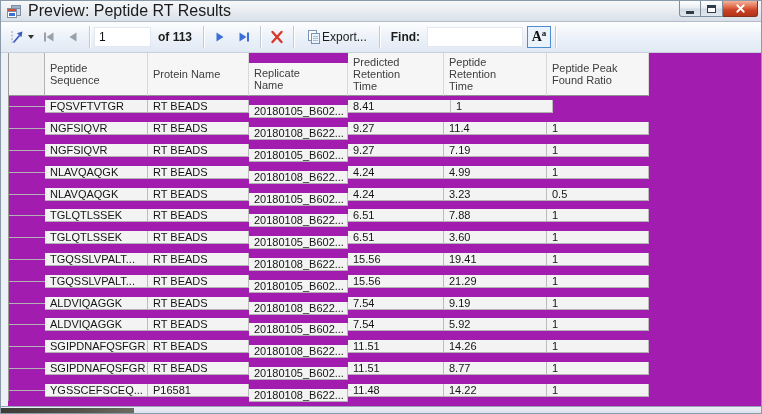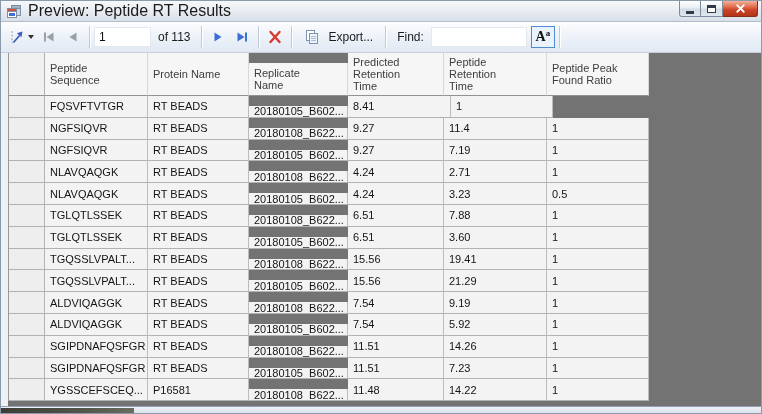--- a/index.html
+++ b/index.html
@@ -34,34 +34,34 @@
             background:transparent; border:1px solid transparent; cursor:default; }
   .tb-btn.nav { width:24px; }
   .tb-sep { width:1px; height:22px; background:#c2cad5; box-shadow:1px 0 0 #ffffff; margin:0 4px; }
   .pointer-btn { width:32px; }
   .caret { width:0; height:0; border-left:3.5px solid transparent; border-right:3.5px solid transparent;
            border-top:4px solid #333; margin-left:3px; }
   .ts-input { height:20px; border:1px solid #e2e8f0; background:#fff; font-size:12px;
               font-family:"Liberation Sans",sans-serif; padding:0 4px; color:#111; }
   .page-input { width:57px; }
   .find-input { width:96px; }
-  .tb-label { font-size:12px; color:#1c1c1c; margin:0 7px; }
-  .export-btn { padding:0 7px; height:24px; display:flex; align-items:center; gap:8px; }
+  .tb-label { font-size:12px; color:#1c1c1c; margin:0 7px;font-weight:bold; }
+  .export-btn { padding:0 7px; height:24px; display:flex; align-items:center; gap:0; }
   .export-label { font-size:12px; color:#1c1c1c; }
   .case-btn { width:24px; height:22px; margin-left:4px; border:1px solid #4f8bd0; background:#eaf3fc;
               display:flex; align-items:flex-start; justify-content:center; }
   .case-big { font-family:"Liberation Serif",serif; font-weight:bold; font-size:14px; line-height:20px; color:#111; }
   .case-small { font-family:"Liberation Serif",serif; font-weight:bold; font-size:9px; line-height:12px; color:#111; }
 
   
-  .client { position:absolute; left:0; top:52px; width:762px; height:353px; background:#737373; }
+  .client { position:absolute; left:0; top:52px; width:762px; height:353px; background:#a21caf; }
   .left-chrome { position:absolute; left:0; top:0; width:7px; height:100%; background:#eef1f6; }
   .grid { position:absolute; left:7px; top:0; width:641px; border-left:1px solid #999; }
   .grid-header { display:flex; height:43px; }
-  .grid-row { display:flex; height:21.8px; }
+  .grid-row { display:flex; height:21.8px;align-items:center; }
   .cell { border-right:1px solid #bcbcbc; border-bottom:1px solid #b2b2b2; background:#f3f3f3;
           font-size:11px; color:#141414; display:flex; align-items:center; padding-left:5px;
           white-space:nowrap; overflow:hidden; }
   .hcell { background:#f6f6f6; color:#3d3d3d; border-right:1px solid #d8d8d8; border-bottom:1px solid #929292;
            white-space:pre-line; line-height:12px; padding:2px 2px 2px 5px; }
   .rowheader { background:#eeeeee; border-right:1px solid #b2b2b2; }
   .corner { background:#f0f0f0; border-right:1px solid #b2b2b2; border-bottom:1px solid #929292; }
   .c-rh { width:36px; }
   .c0 { width:103px; } .c1 { width:101px; } .c2 { width:99px;margin-top:10px; }
   .c3 { width:96px; }  .c4 { width:103px; } .c5 { width:102px; }
@@ -220,21 +220,21 @@
             <div class="cell c3">9.27</div>
             <div class="cell c4">7.19</div>
             <div class="cell c5">1</div>
           </div>
           <div class="grid-row">
             <div class="cell rowheader c-rh"></div>
             <div class="cell c0">NLAVQAQGK</div>
             <div class="cell c1">RT BEADS</div>
             <div class="cell c2">20180108_B622...</div>
             <div class="cell c3">4.24</div>
-            <div class="cell c4">2.71</div>
+            <div class="cell c4">4.99</div>
             <div class="cell c5">1</div>
           </div>
           <div class="grid-row">
             <div class="cell rowheader c-rh"></div>
             <div class="cell c0">NLAVQAQGK</div>
             <div class="cell c1">RT BEADS</div>
             <div class="cell c2">20180105_B602...</div>
             <div class="cell c3">4.24</div>
             <div class="cell c4">3.23</div>
             <div class="cell c5">0.5</div>
@@ -301,21 +301,21 @@
             <div class="cell c3">11.51</div>
             <div class="cell c4">14.26</div>
             <div class="cell c5">1</div>
           </div>
           <div class="grid-row">
             <div class="cell rowheader c-rh"></div>
             <div class="cell c0">SGIPDNAFQSFGR</div>
             <div class="cell c1">RT BEADS</div>
             <div class="cell c2">20180105_B602...</div>
             <div class="cell c3">11.51</div>
-            <div class="cell c4">7.23</div>
+            <div class="cell c4">8.77</div>
             <div class="cell c5">1</div>
           </div>
           <div class="grid-row">
             <div class="cell rowheader c-rh"></div>
             <div class="cell c0">YGSSCEFSCEQ...</div>
             <div class="cell c1">P16581</div>
             <div class="cell c2">20180108_B622...</div>
             <div class="cell c3">11.48</div>
             <div class="cell c4">14.22</div>
             <div class="cell c5">1</div>

